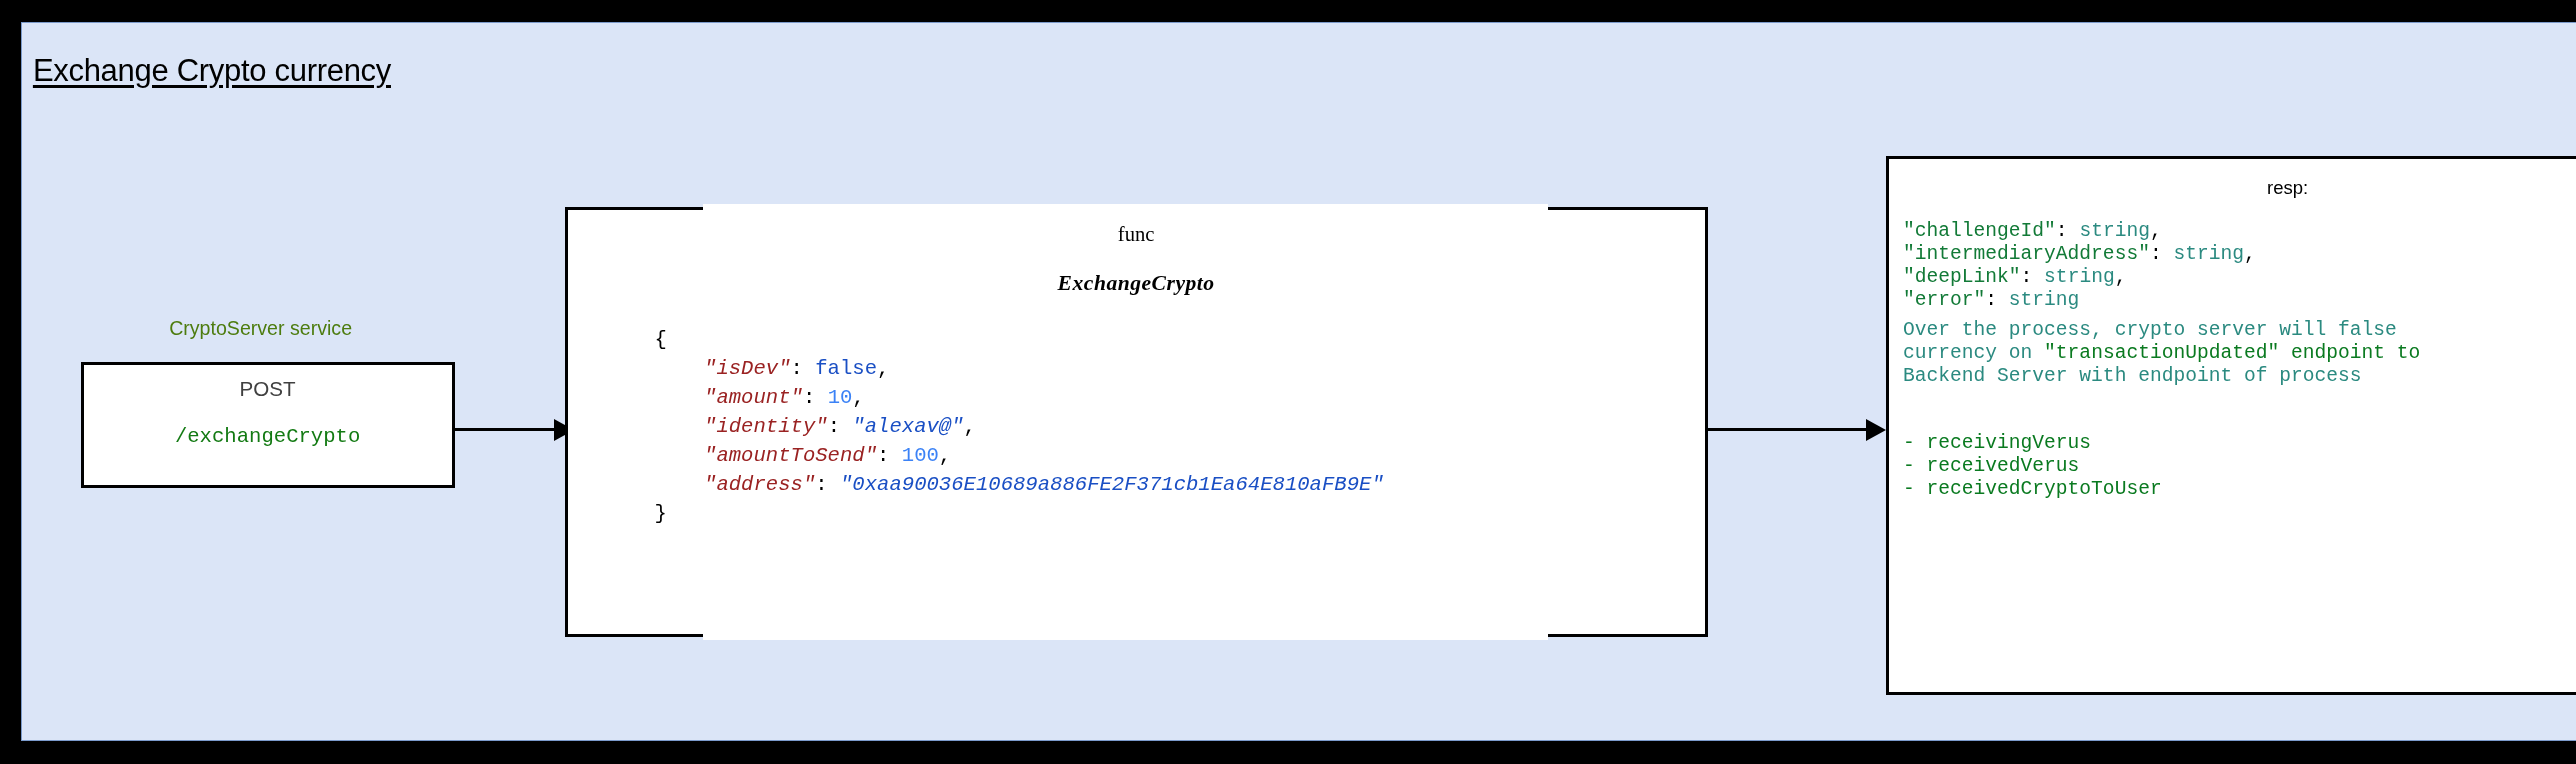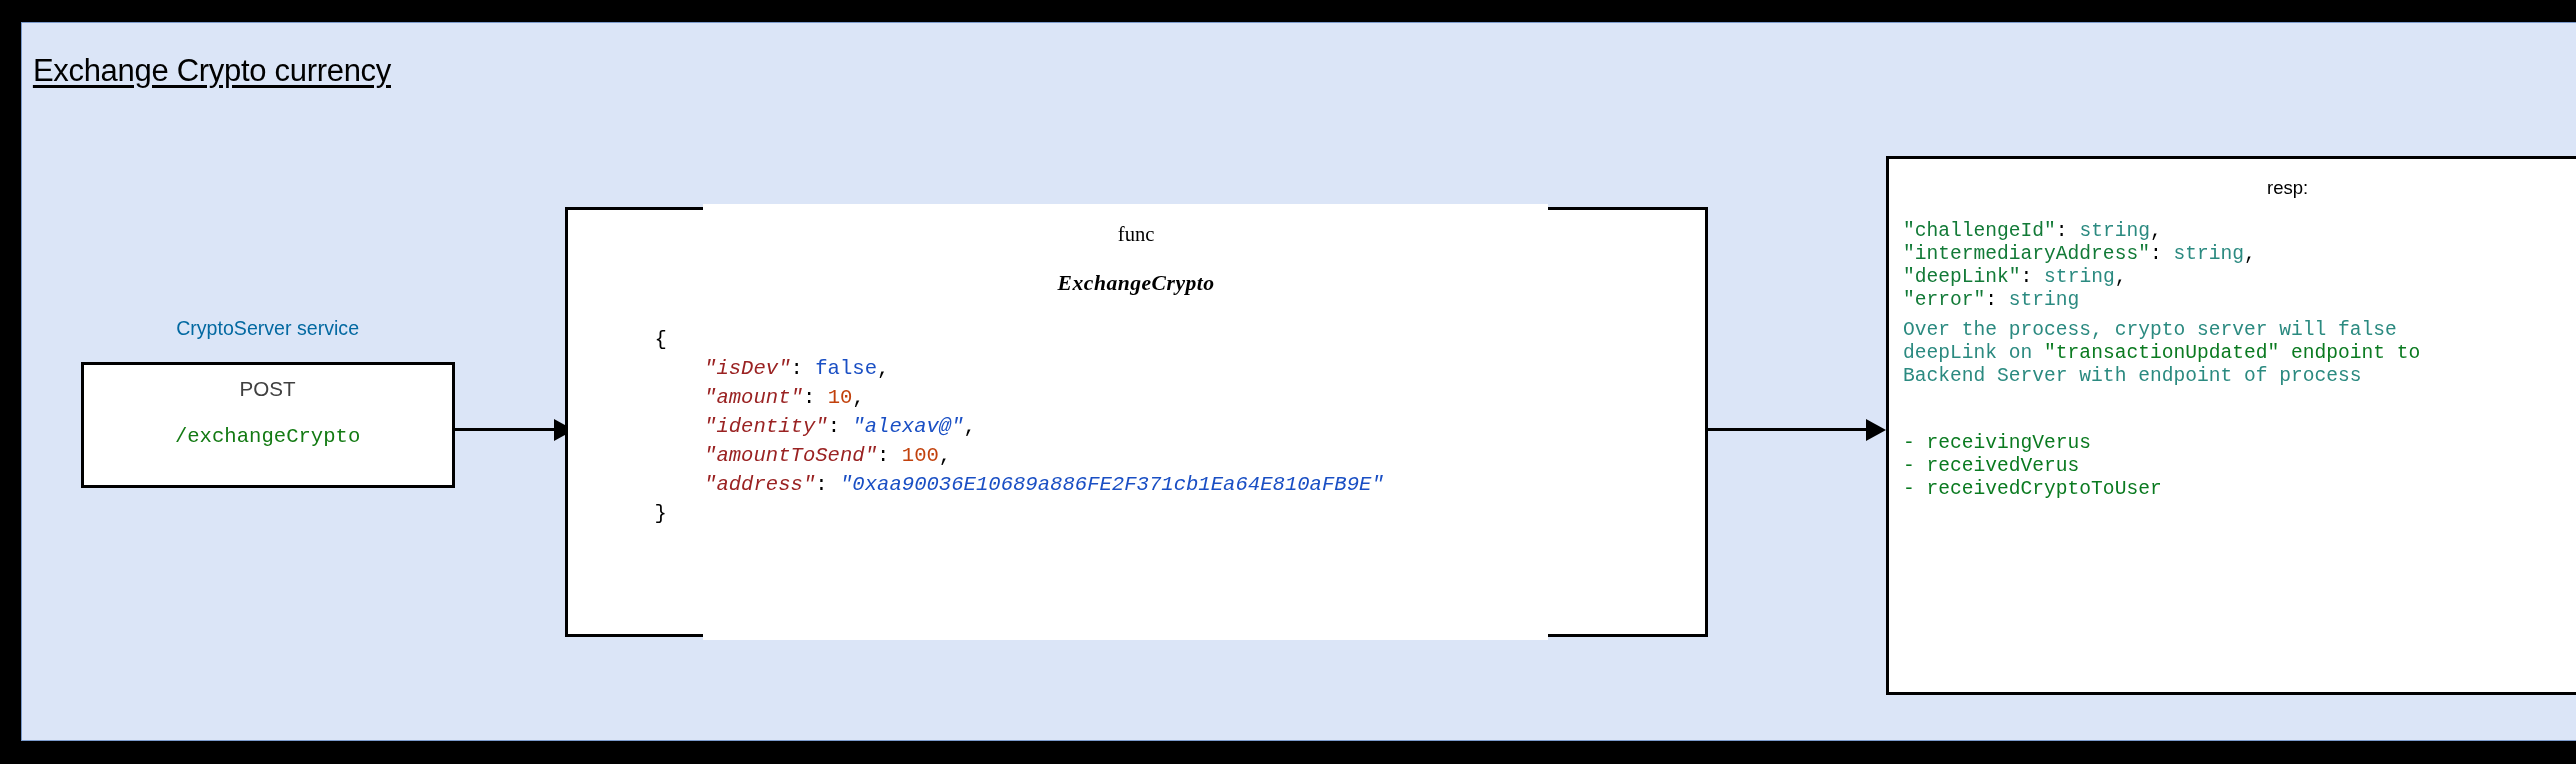--- a/index.html
+++ b/index.html
@@ -37,27 +37,27 @@
     color: #000000;
     text-decoration: underline;
     text-underline-offset: 4.1px;
     letter-spacing: -0.3px;
     white-space: nowrap;
   }
 
   
   #service-label {
     position: absolute;
-    left: 59px;
+    left: 52px;
     top: 294px;
     width: 374px;
     text-align: center;
     font-family: "Liberation Sans", sans-serif;
     font-size: 19.6px;
-    color: #0369a1;
+    color: #4d7c0f;
     white-space: nowrap;
   }
 
   
   #post-box {
     position: absolute;
     left: 59px;
     top: 339px;
     width: 374px;
     height: 126px;
@@ -164,21 +164,21 @@
     top: 115px;
     font-family: "Liberation Mono", monospace;
     font-size: 20.6px;
     line-height: 29px;
     white-space: pre;
     color: #000000;
   }
   .k-brace { color: #000000; }
   .k-key   { color: #9a2222; font-style: italic; }
   .k-bool  { color: #1a4fc4; }
-  .k-num   { color: #c2410c; }
+  .k-num   { color: #3b82f6; }
   .k-str   { color: #1a4fc4; font-style: italic; }
   .k-punct { color: #000000; }
 
   
   #resp-box {
     position: absolute;
     left: 1864px;
     top: 133px;
     width: 804px;
     height: 539px;
@@ -264,21 +264,21 @@
   <div id="arrow2-line" class="arrow-line"></div>
   <div id="arrow2-head" class="arrow-head"></div>
 
   <div id="resp-box">
     <div id="resp-title">resp:</div>
     <div id="resp-fields"><span class="r-key">"challengeId"</span><span class="r-punct">: </span><span class="r-val">string</span><span class="r-punct">,</span>
 <span class="r-key">"intermediaryAddress"</span><span class="r-punct">: </span><span class="r-val">string</span><span class="r-punct">,</span>
 <span class="r-key">"deepLink"</span><span class="r-punct">: </span><span class="r-val">string</span><span class="r-punct">,</span>
 <span class="r-key">"error"</span><span class="r-punct">: </span><span class="r-val">string</span></div>
     <div id="resp-note"><span class="r-note">Over the process, crypto server will false</span>
-<span class="r-note">deepLink on </span><span class="r-emph">"transactionUpdated"</span><span class="r-emph"> endpoint to</span>
+<span class="r-note">currency on </span><span class="r-emph">"transactionUpdated"</span><span class="r-emph"> endpoint to</span>
 <span class="r-note">Backend Server with endpoint of process</span></div>
     <div id="resp-statuses"><span class="r-status">- receivingVerus</span>
 <span class="r-status">- receivedVerus</span>
 <span class="r-status">- receivedCryptoToUser</span></div>
   </div>
 
 </div>
 
 
 </body></html>

